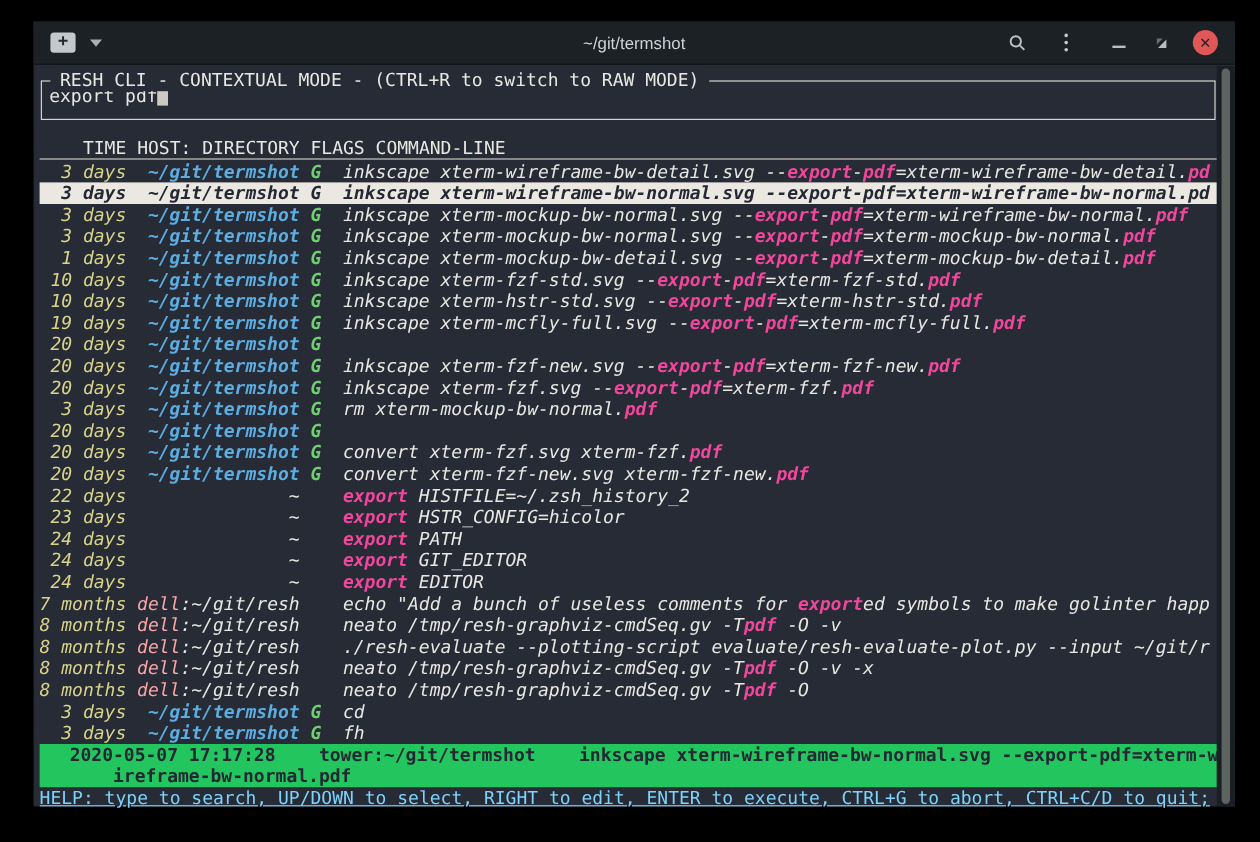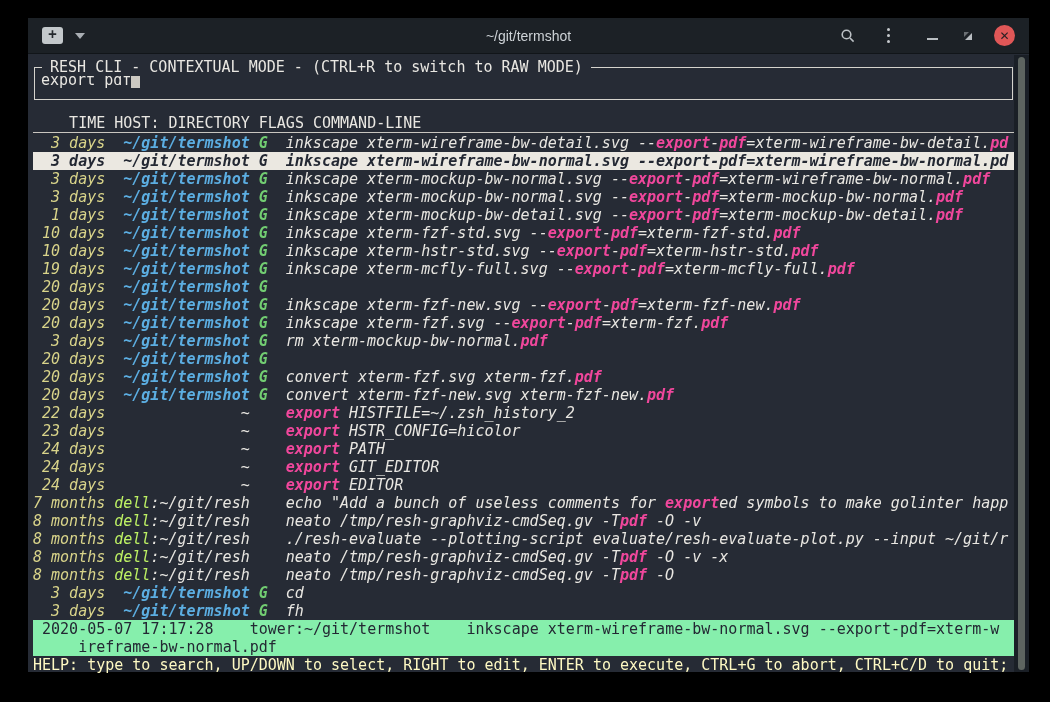--- a/index.html
+++ b/index.html
@@ -52,30 +52,30 @@
   .cursor{display:inline-block;width:9px;height:16px;background:#ccc9c2;vertical-align:-3px;}
 
   
   .thead{margin-top:14px;white-space:pre;height:18px;border-bottom:1px solid #c9c6c0;overflow:hidden;}
   .rows{margin-top:1px;font-style:italic;}
   .row{display:flex;white-space:pre;height:18px;overflow:hidden;}
   .c-time{width:8ch;flex:none;text-align:right;color:#d9d48a;}
   .c-host{width:15ch;flex:none;text-align:right;margin-left:1ch;}
   .c-flag{width:1ch;flex:none;margin-left:1ch;color:#72ce72;font-weight:bold;}
   .c-cmd{flex:1;margin-left:2ch;overflow:hidden;}
-  .host-user{color:#bef264;}
+  .host-user{color:#fca5a5;}
   .dir-match{color:#5caee2;font-weight:bold;}
   .hl{color:#f0479c;font-weight:bold;text-align:right;}
   .row.sel{background:#ebe8e1;color:#232833;font-weight:bold;}
   .row.sel .c-time,.row.sel .dir-match,.row.sel .c-flag,.row.sel .hl,.row.sel .host-user{color:#232833;}
 
   
-  .status{background:#86efac;color:#232833;font-weight:normal;}
+  .status{background:#22c55e;color:#232833;font-weight:bold;padding-left:16px;}
   .status .line{white-space:pre;height:18px;overflow:hidden;}
-  .help{white-space:pre;height:30px;color:#fef9c3;overflow:hidden;}
+  .help{white-space:pre;height:30px;color:#7dd3fc;overflow:hidden;text-decoration:underline;}
 </style>
 </head>
 <body>
 
 <div class="window">
 
   <div class="titlebar">
     <div class="tb-title">~/git/termshot</div>
     <div class="tb-left">
       <div class="newtab"></div>

